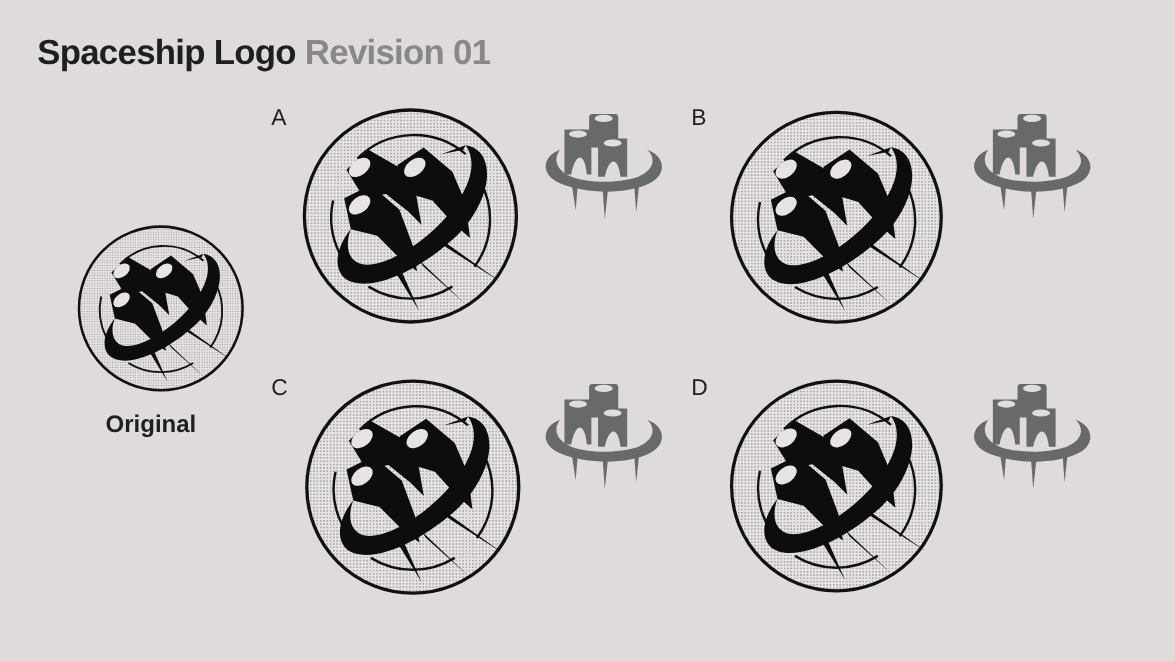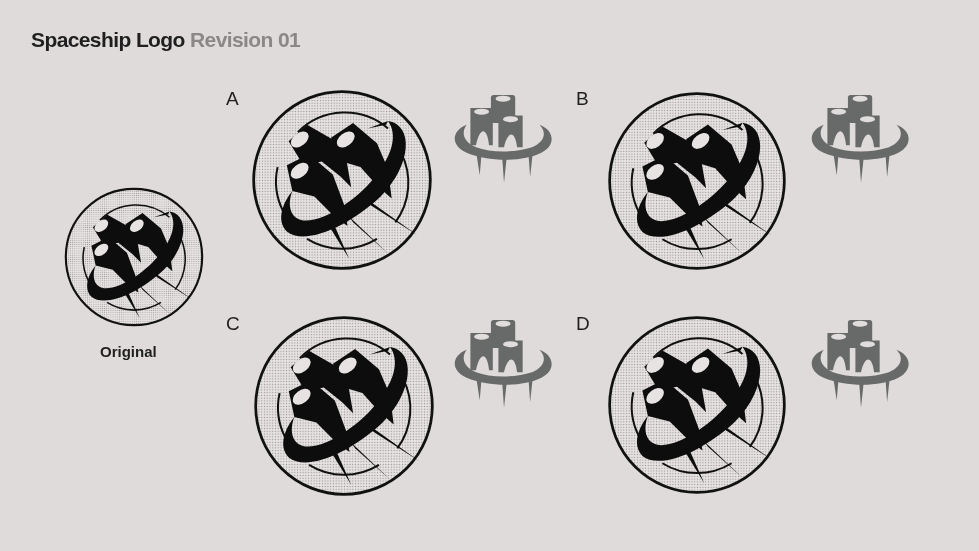--- a/index.html
+++ b/index.html
@@ -4,34 +4,34 @@
 <style>
   html, body { margin: 0; padding: 0; }
   body {
     width: 979px; height: 551px; overflow: hidden;
     background: #dedbda;
     font-family: "Liberation Sans", sans-serif;
     position: relative;
   }
   .title {
     position: absolute; left: 31px; top: 28px;
-    font-size: 21px; font-weight: bold; letter-spacing: -0.6px;
+    font-size: 29px; font-weight: bold; letter-spacing: -0.6px;
     white-space: nowrap;
   }
   .title .main { color: #1f1f1f; }
   .title .rev { color: #8a8887; }
   .variant-label {
     position: absolute; font-size: 19px; color: #1f1f1f;
     font-family: "Liberation Sans", sans-serif; font-weight: normal;
   }
   .badge { position: absolute; }
   .side { position: absolute; }
   .orig-label {
-    position: absolute; left: 100px; top: 343px;
-    font-size: 15px; font-weight: bold; color: #1f1f1f;
+    position: absolute; left: 88px; top: 343px;
+    font-size: 20px; font-weight: bold; color: #1f1f1f;
   }
 </style>
 </head>
 <body>
 
 <svg width="0" height="0" style="position:absolute">
   <defs>
     <pattern id="halftone" width="3" height="3" patternUnits="userSpaceOnUse">
       <rect width="3" height="3" fill="#e6e3e2"></rect>
       <circle cx="1.5" cy="1.5" r="0.75" fill="#9a9897"></circle>

